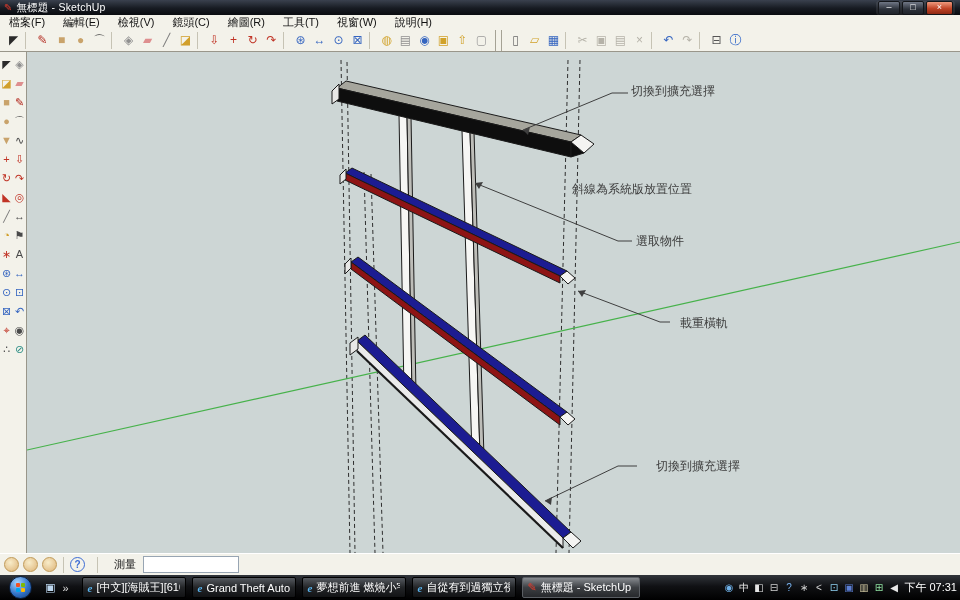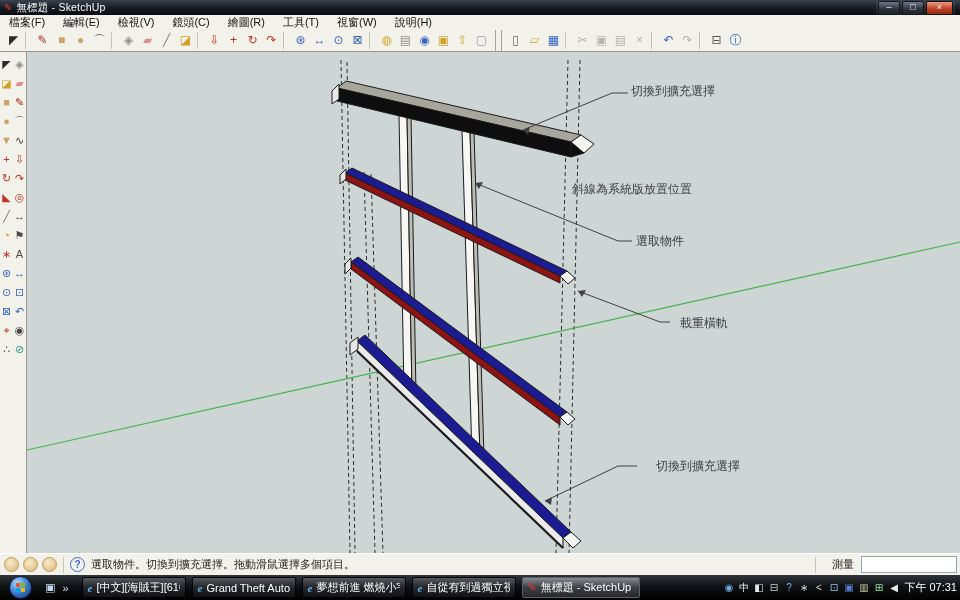--- a/index.html
+++ b/index.html
@@ -261,21 +261,20 @@
     <div class="vp-label" style="left:653px; top:263px;">載重橫軌</div>
     <div class="vp-label" style="left:629px; top:406px;">切換到擴充選擇</div>
   </div>
 
   <div class="statusbar">
     <span class="st-circle"></span>
     <span class="st-circle"></span>
     <span class="st-circle"></span>
     <span class="st-sep"></span>
     <span class="st-help">?</span>
-    <span class="st-hint">選取物件。切換到擴充選擇。拖動滑鼠選擇多個項目。</span>
     <span class="st-sep"></span>
     <span class="st-measure-label">測量</span>
     <input class="st-measure-input" value="" style="">
   </div>
 
   <div class="taskbar">
     <div class="start-orb">
       <span class="orb-flag">
           <i class="of1"></i>
           <i class="of2"></i>

